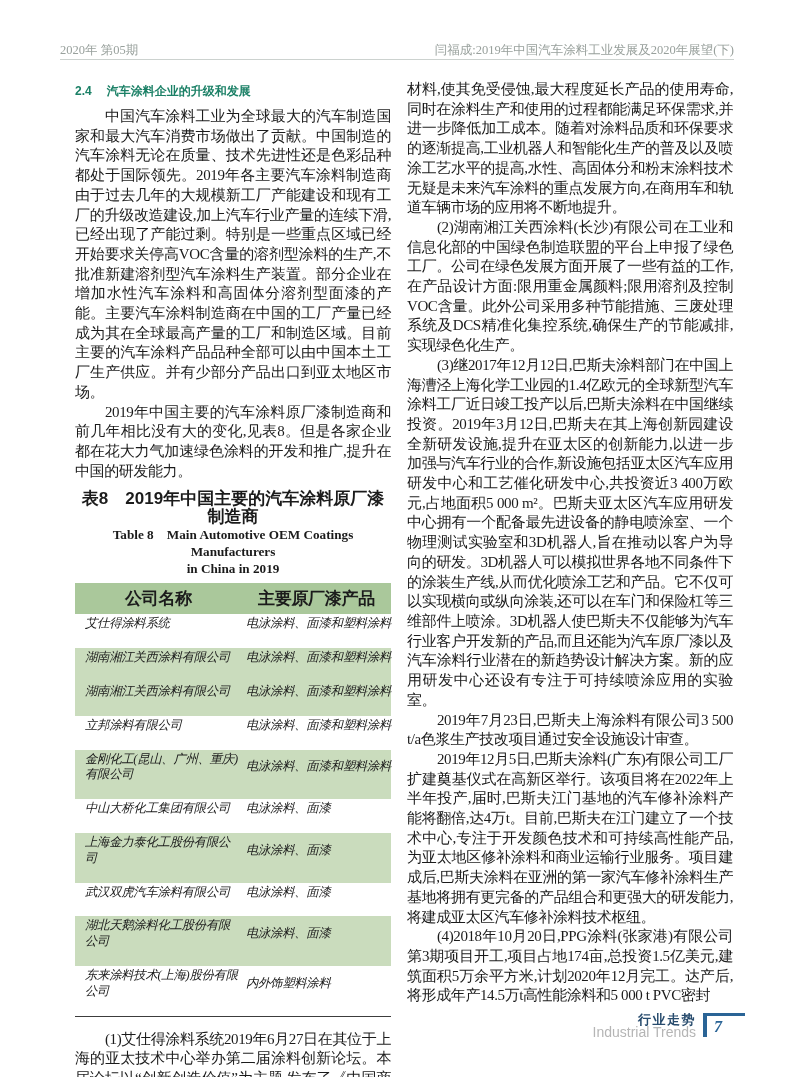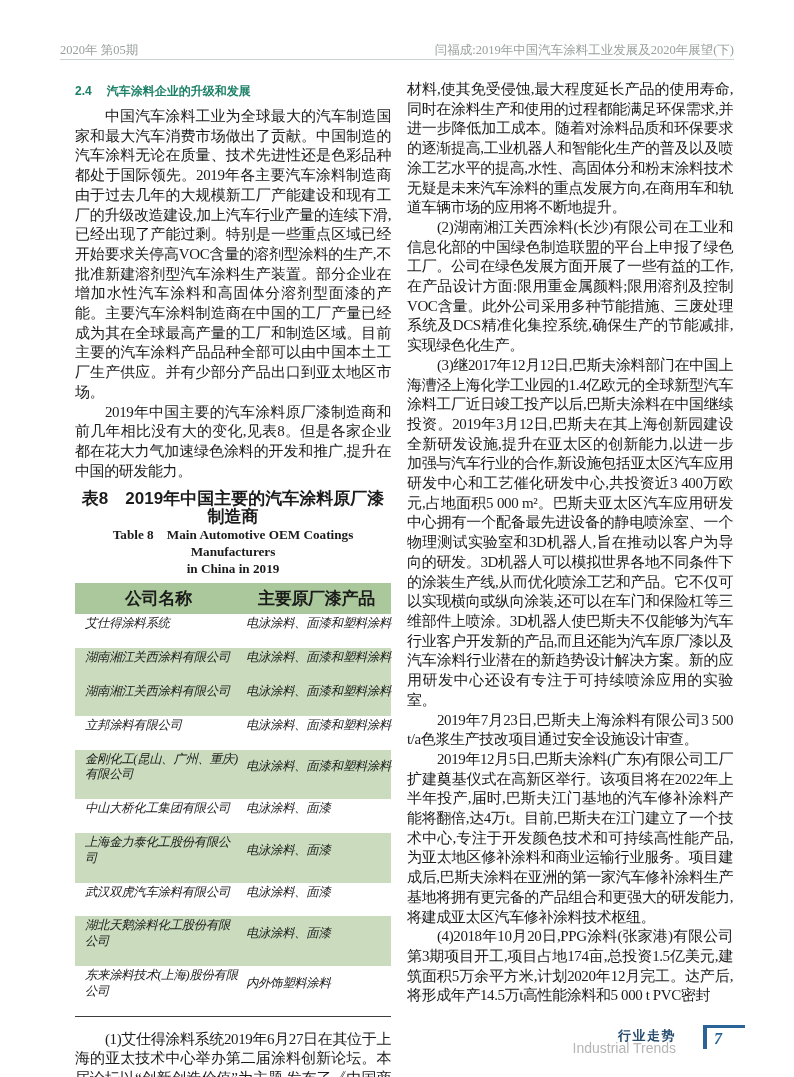--- a/index.html
+++ b/index.html
@@ -59,22 +59,22 @@
   .oem-table td{
     padding:2px 0 16px 10px; line-height:15.8px; vertical-align:middle;font-style:italic;
   }
   .oem-table td.products{white-space:nowrap; padding-left:4px;}
   .oem-table col.c1{width:53%;}
   .oem-table col.c2{width:47%;}
   .oem-table tr.shaded{background:var(--stripe,#cadcbd);}
   .after-table{margin-top:13px;}
   
   .page-footer{
-    position:absolute; right:49px; bottom:24px;
-    display:flex; align-items:flex-start;gap:20px;
+    position:absolute; right:49px; bottom:40px;
+    display:flex; align-items:flex-end;
   }
   .footer-labels{text-align:right; margin-right:7px; padding-top:3px;}
   .footer-cn{
     font-family:"Liberation Sans", sans-serif; font-weight:bold;
     font-size:13px; letter-spacing:1.5px; color:var(--navy,#1f4e79);
     line-height:15px;
   }
   .footer-en{
     font-family:"Liberation Sans", sans-serif; font-size:14px;
     color:#b5b5b5; line-height:10px;

